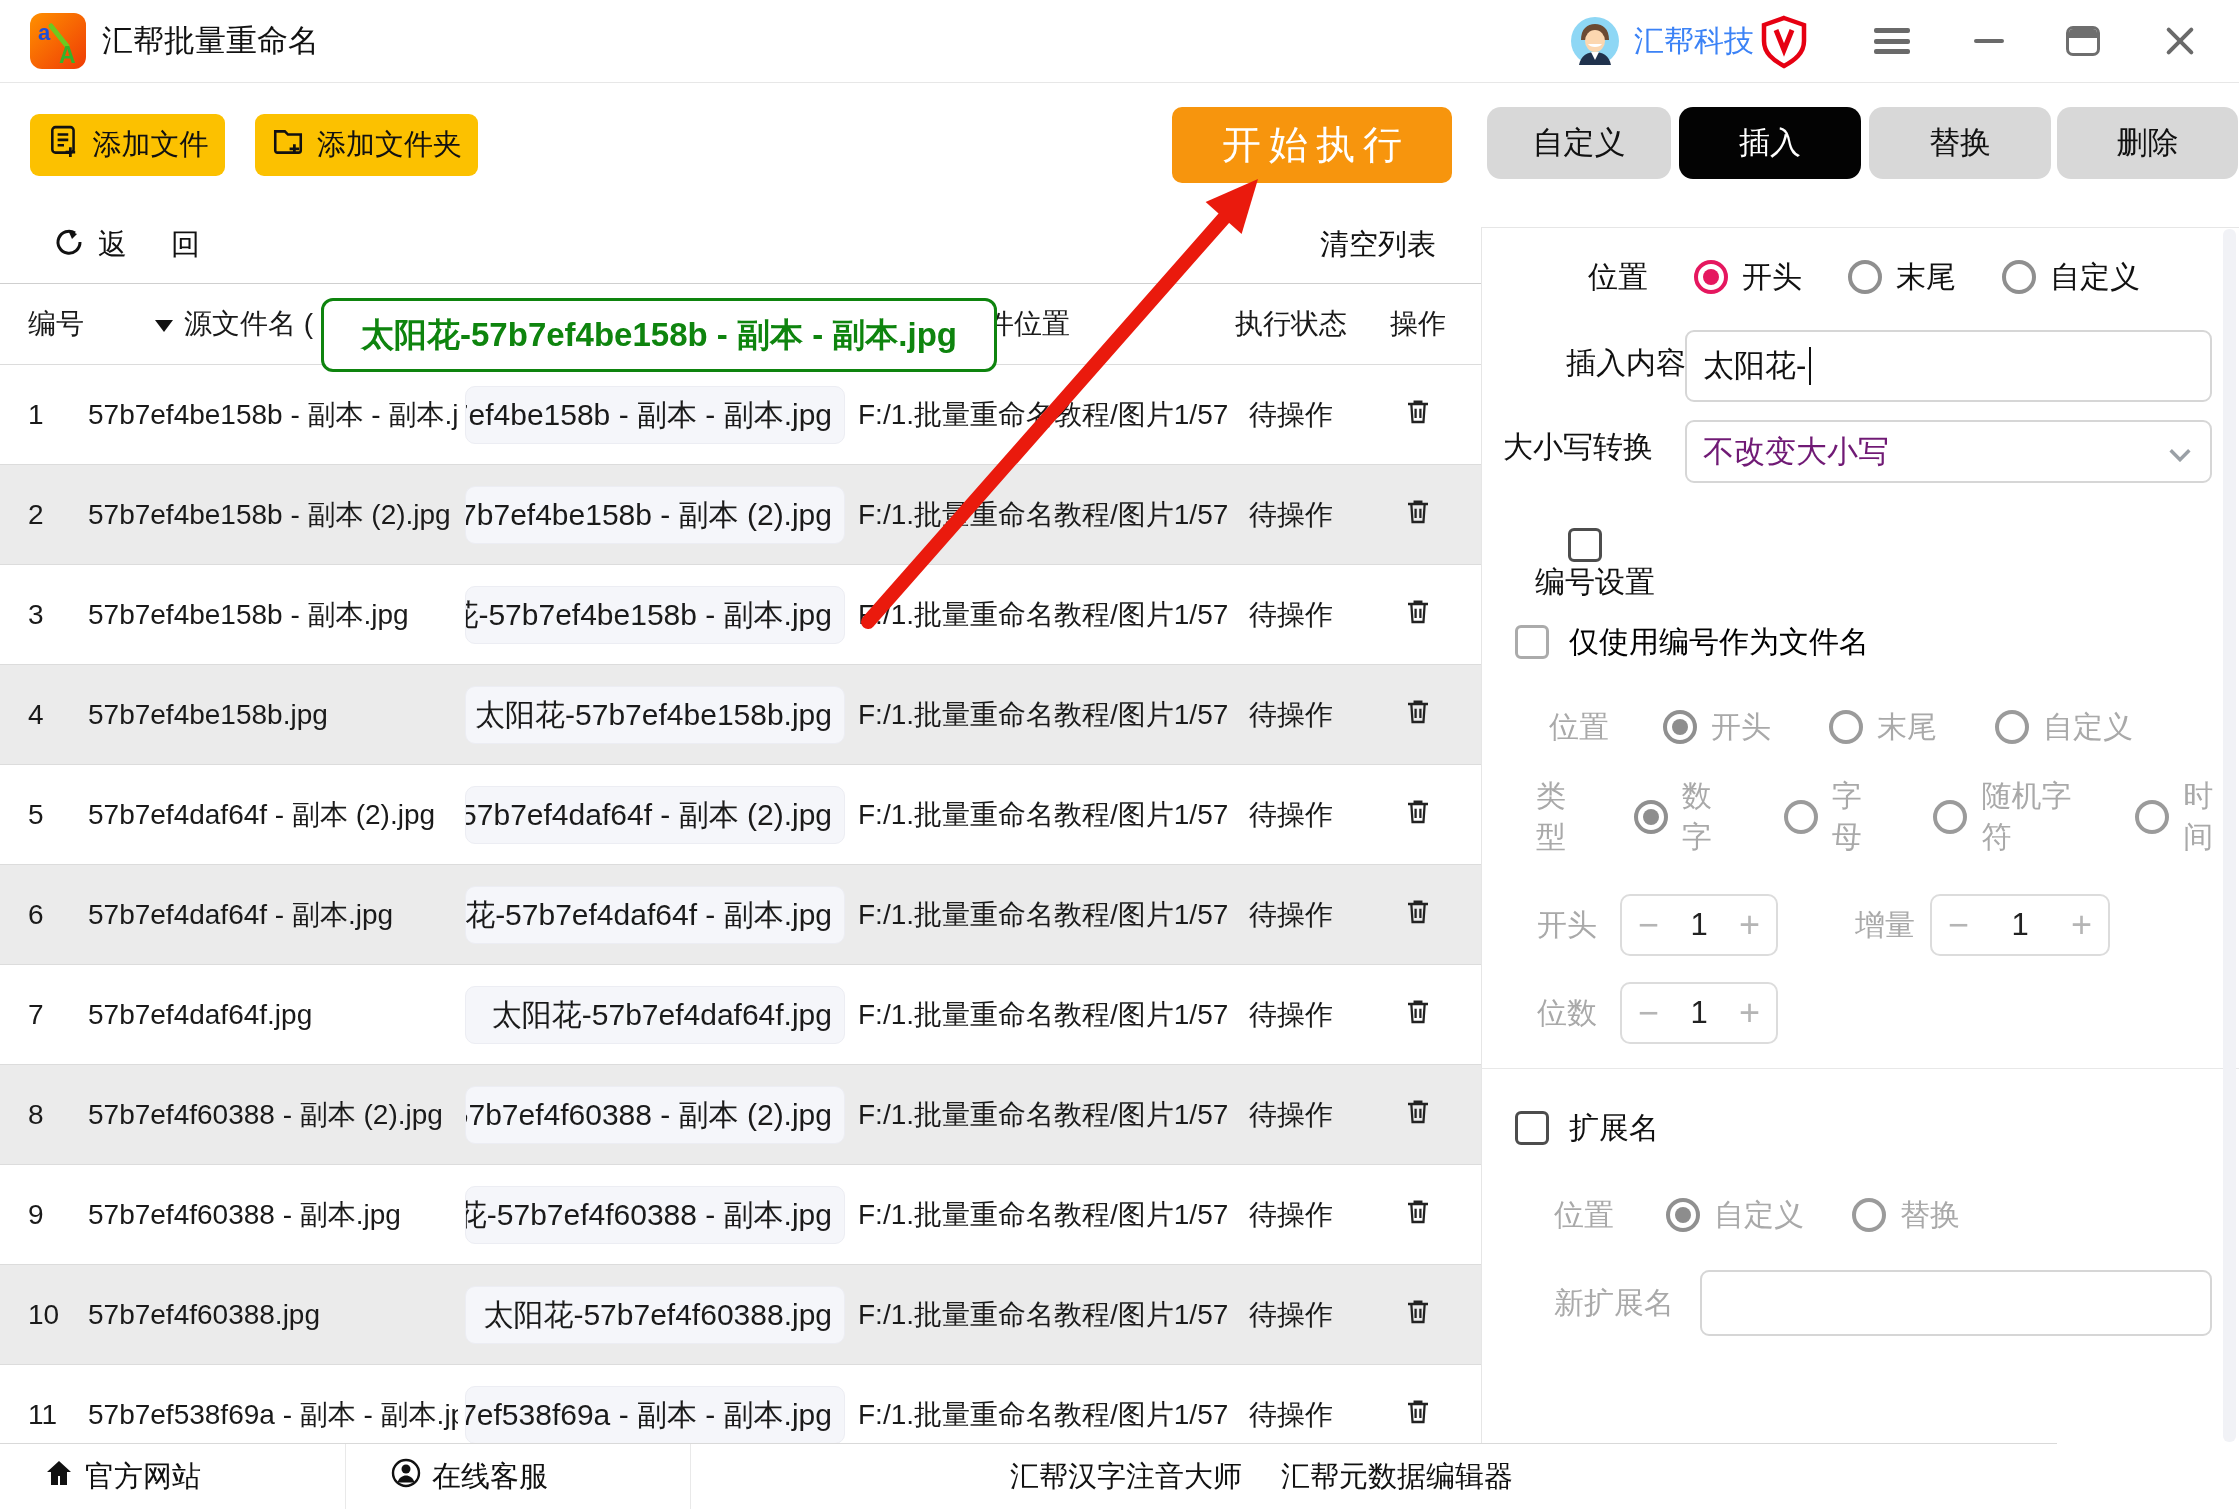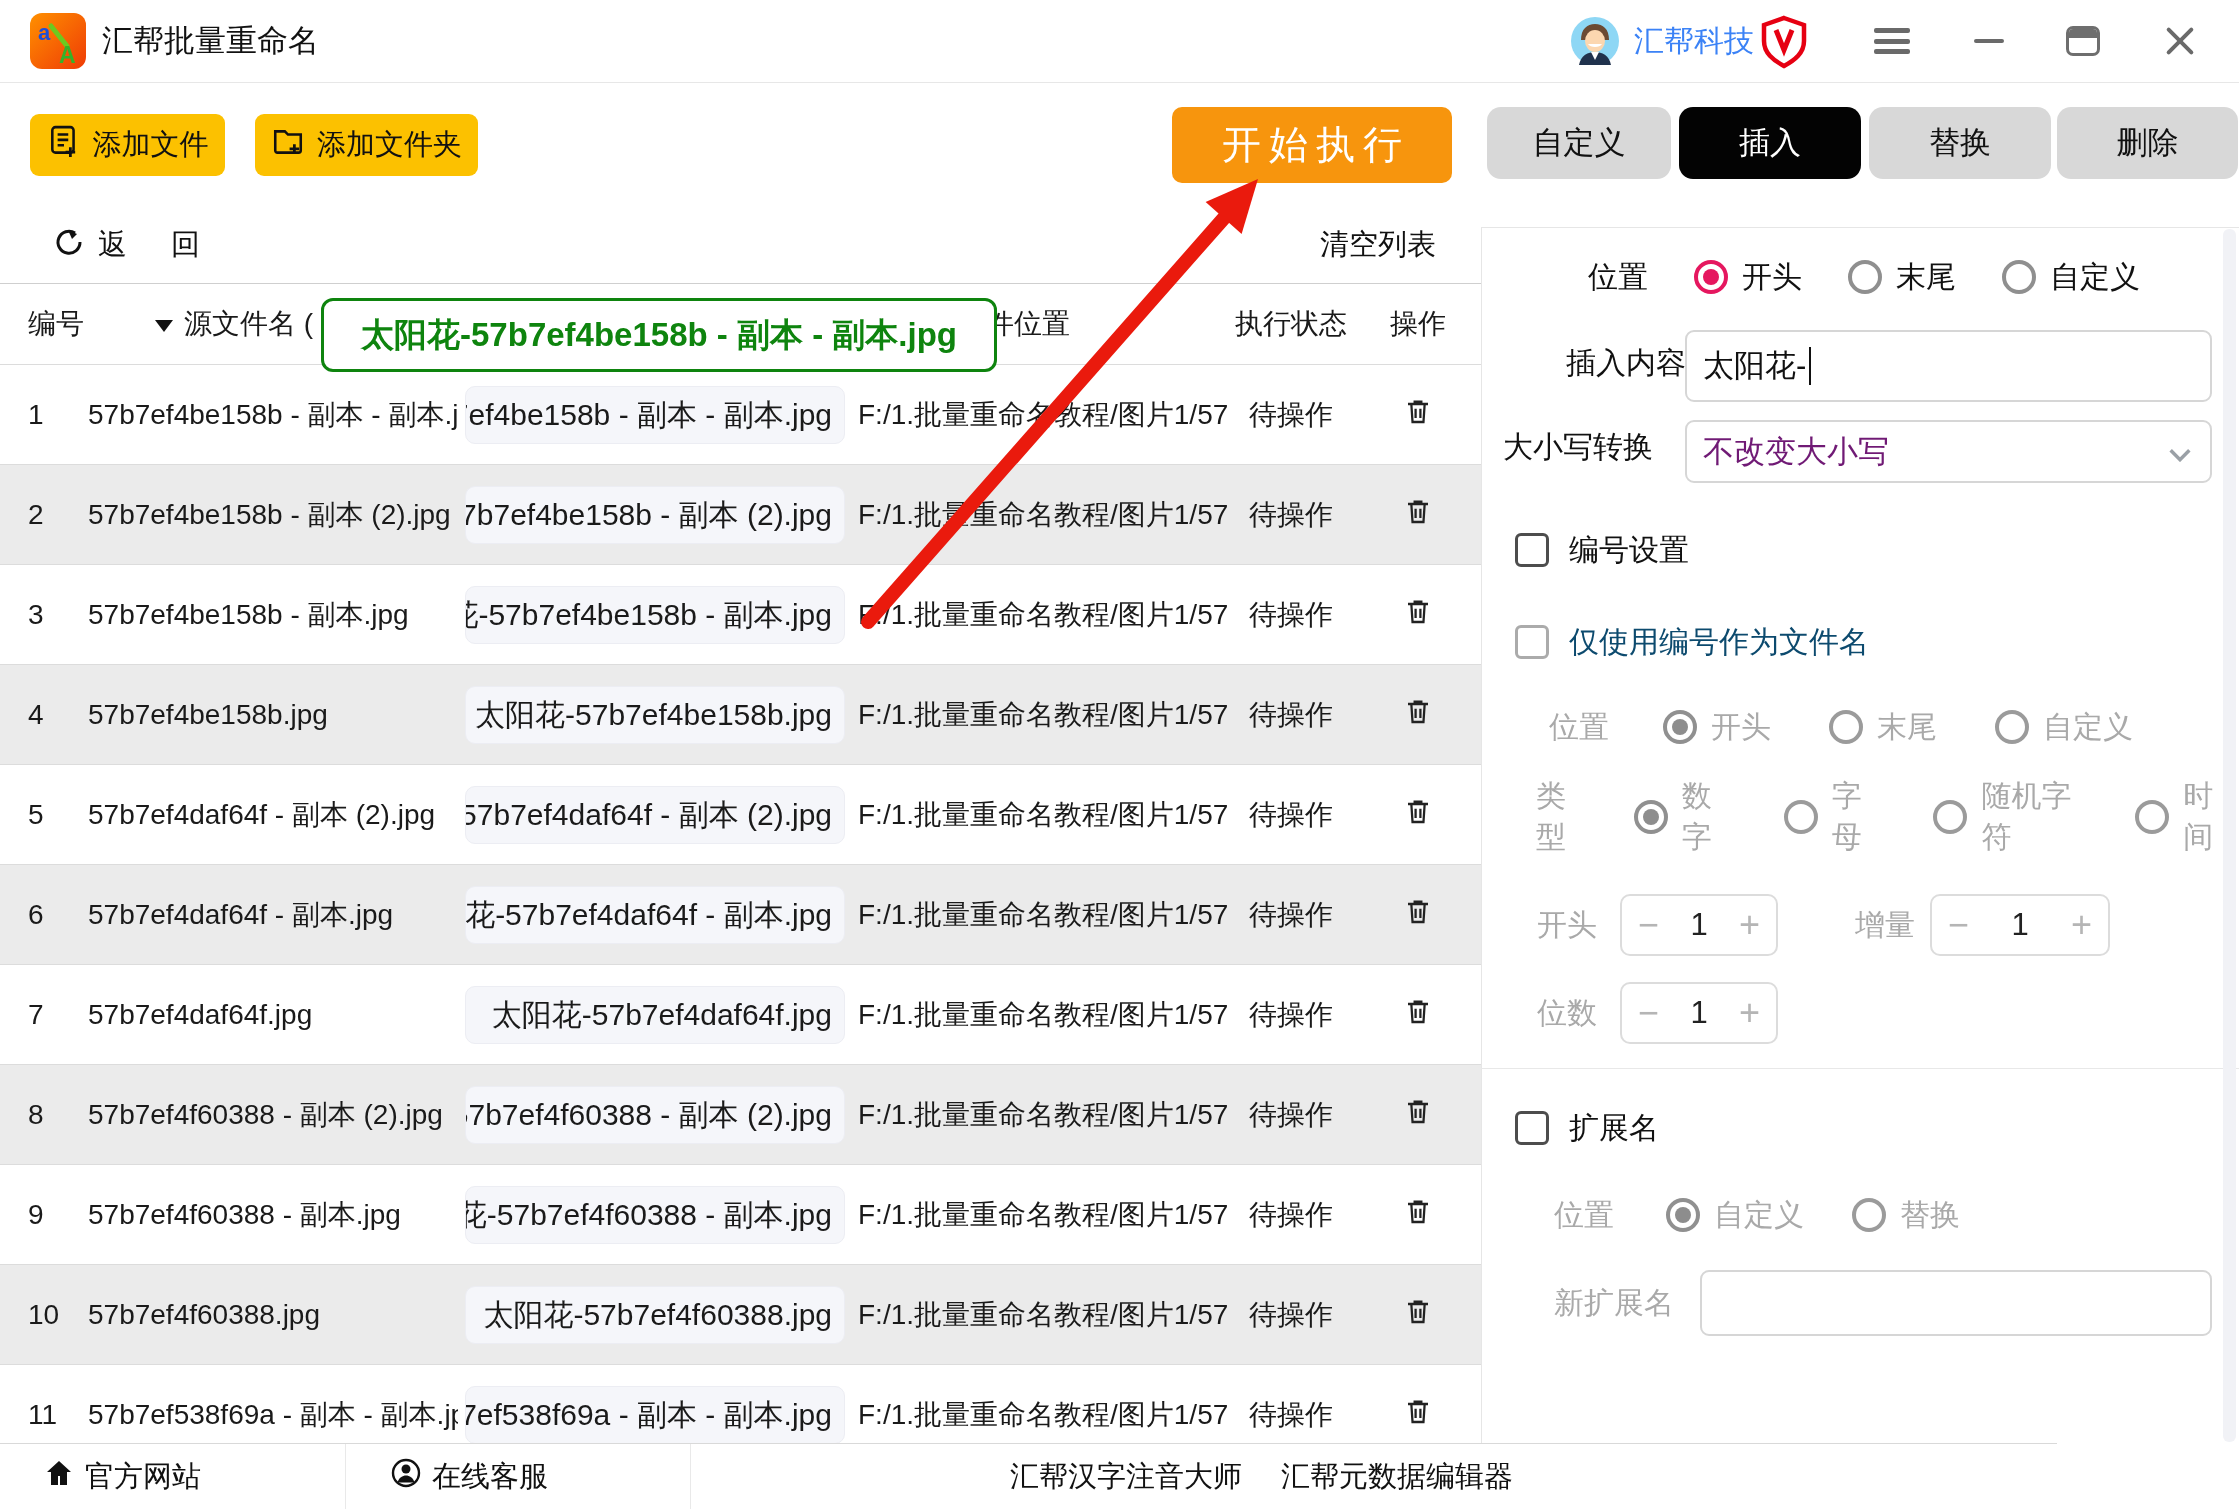--- a/index.html
+++ b/index.html
@@ -68,21 +68,21 @@
   .radio{display:inline-block;width:34px;height:34px;border-radius:50%;box-sizing:border-box;position:relative;cursor:pointer;flex:none;}
   .radio.on-pink{border:4px solid #E5175F;}
   .radio.on-pink::after{content:"";position:absolute;inset:5px;border-radius:50%;background:#E5175F;}
   .radio.on-gray{border:4px solid #909090;}
   .radio.on-gray::after{content:"";position:absolute;inset:5px;border-radius:50%;background:#8d8d8d;}
   .radio.off{border:4px solid #8f8f8f;}
   .radio.off.dis{border-color:#9b9b9b;}
   .cb{display:inline-block;width:34px;height:34px;border:3px solid #4d4d4d;border-radius:6px;box-sizing:border-box;cursor:pointer;flex:none;}
   .cb.dis{border-color:#ababab;}
   .cblabel{font-size:30px;color:#111;margin-left:20px;}
-  .cblabel.dis{color:#0c4a6e;font-family:Liberation Mono, monospace;}
+  .cblabel.dis{color:#000000;font-family:Liberation Mono, monospace;}
   .tinput{position:absolute;border:2px solid #d6d6d6;border-radius:9px;box-sizing:border-box;background:#fff;display:flex;align-items:center;padding:0 16px;font-size:31px;color:#111;cursor:text;}
   .caret{display:inline-block;width:2px;height:38px;background:#111;margin-left:3px;}
   .selectbox{position:absolute;border:2px solid #d6d6d6;border-radius:9px;box-sizing:border-box;background:#fff;display:flex;align-items:center;padding:0 16px;font-size:31px;color:#701a75;cursor:pointer;}
   .selectbox .chev{position:absolute;right:18px;top:50%;transform:translateY(-50%);}
   .stepper{position:absolute;width:158px;height:62px;border:2px solid #dcdcdc;border-radius:10px;box-sizing:border-box;
       display:flex;align-items:center;justify-content:space-between;padding:0 16px;background:#fff;}
   .stepper .pm{font-size:36px;color:#b5b5b5;cursor:pointer;line-height:1;}
   .stepper .val{font-size:31px;color:#222;}
   .slabel{position:absolute;font-size:30px;color:#a9a9a9;height:62px;display:flex;align-items:center;}
   .pdivider{position:absolute;left:1481px;width:758px;height:0;border-top:1px solid #e8e8e8;}
@@ -397,21 +397,21 @@
   </div>
   <div class="selectbox" style="left:1685px;top:420px;width:527px;height:63px;">
     <span>不改变大小写</span>
     <span class="chev">
       <svg width="24" height="14" viewBox="0 0 20 12">
           <path d="M2 2l8 8 8-8" fill="none" stroke="#9aa0a6" stroke-width="3"></path>
         </svg>
     </span>
   </div>
 
-  <div class="prow" style="left:1515px;top:528px;">
+  <div class="prow" style="left:1515px;top:528px;flex-direction:column;">
     <span class="cb"></span>
     <span class="cblabel">编号设置</span>
   </div>
   <div class="prow" style="left:1515px;top:620px;">
     <span class="cb dis"></span>
     <span class="cblabel dis">仅使用编号作为文件名</span>
   </div>
 
   <div class="prow" style="left:1549px;top:705px;">
     <span class="plabel dis">位置</span>

